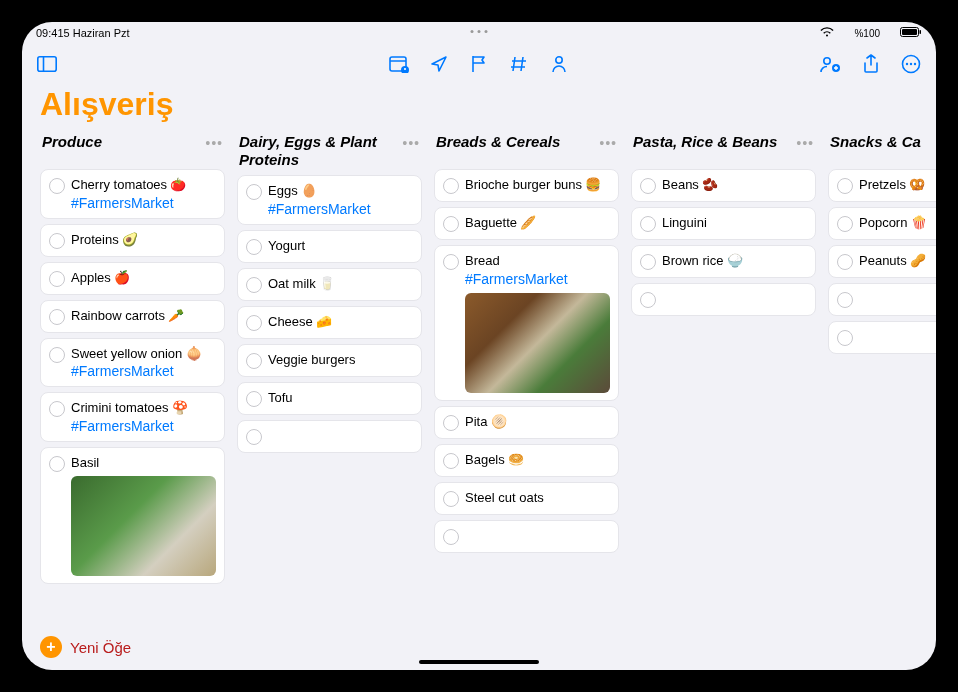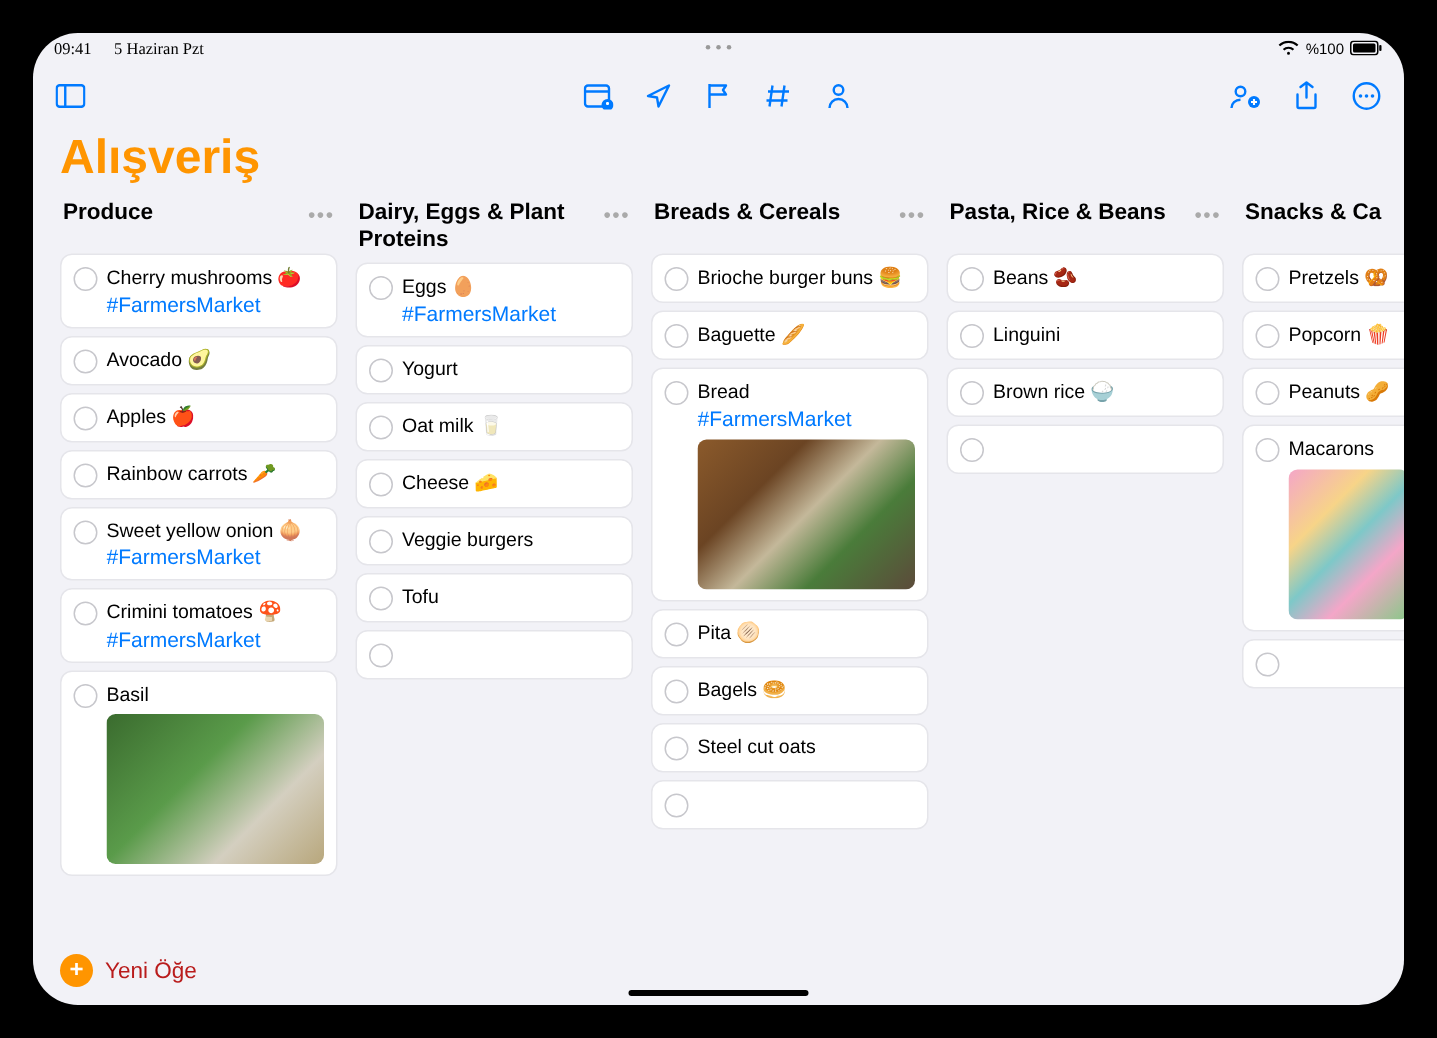--- a/index.html
+++ b/index.html
@@ -32,22 +32,22 @@
   }
   .status-bar {
     height: 22px;
     display: flex;
     justify-content: space-between;
     align-items: center;
     padding: 0 14px;
     font-size: 11px;
     color: #000;
   }
-  .status-left { display: flex; gap: 15px; align-items: center; font-family: Liberation Serif, serif; }
-  .status-right { display: flex; gap: 4px; align-items: center; font-size: 10px; text-align: right;}
+  .status-left { display: flex; gap: 0; align-items: center; }
+  .status-right { display: flex; gap: 20px; align-items: center; font-size: 10px; text-align: right;}
   .dots {
     position: absolute;
     left: 50%;
     top: 8px;
     transform: translateX(-50%);
     display: flex;
     gap: 4px;
   }
   .dots span { width: 3px; height: 3px; border-radius: 50%; background: #999; }
   .toolbar {
@@ -84,20 +84,21 @@
     display: flex;
     flex-direction: column;
   }
   .column:last-child { width: 120px; }
   .col-header {
     display: flex;
     justify-content: space-between;
     align-items: flex-start;
     padding: 2px 2px 6px 2px;
     min-height: 38px;
+    font-style: italic;
   }
   .col-title {
     font-size: 15px;
     font-weight: 700;
     color: #000;
     line-height: 1.2;
   }
   .col-more {
     color: #aaa;
     font-size: 14px;
@@ -273,28 +274,28 @@
     <div class="board" id="board">
         <div class="column">
           <div class="col-header">
             <div class="col-title">Produce</div>
             <div class="col-more">•••</div>
           </div>
           <div class="cards">
             <div class="card">
               <div class="check-circle"></div>
               <div class="card-body">
-                <div class="card-text">Cherry mushrooms 🍅</div>
+                <div class="card-text">Cherry tomatoes 🍅</div>
                 <div class="tag">#FarmersMarket</div>
               </div>
             </div>
             <div class="card">
               <div class="check-circle"></div>
               <div class="card-body">
-                <div class="card-text">Avocado 🥑</div>
+                <div class="card-text">Proteins 🥑</div>
               </div>
             </div>
             <div class="card">
               <div class="check-circle"></div>
               <div class="card-body">
                 <div class="card-text">Apples 🍎</div>
               </div>
             </div>
             <div class="card">
               <div class="check-circle"></div>
@@ -478,24 +479,20 @@
               </div>
             </div>
             <div class="card">
               <div class="check-circle"></div>
               <div class="card-body">
                 <div class="card-text">Peanuts 🥜</div>
               </div>
             </div>
             <div class="card">
               <div class="check-circle"></div>
-              <div class="card-body">
-                <div class="card-text">Macarons</div>
-                <div class="card-img img-macarons"></div>
-              </div>
             </div>
             <div class="card empty">
               <div class="check-circle"></div>
               <div class="card-body">
                 <div class="card-text"></div>
               </div>
             </div>
           </div>
         </div>
       </div>

